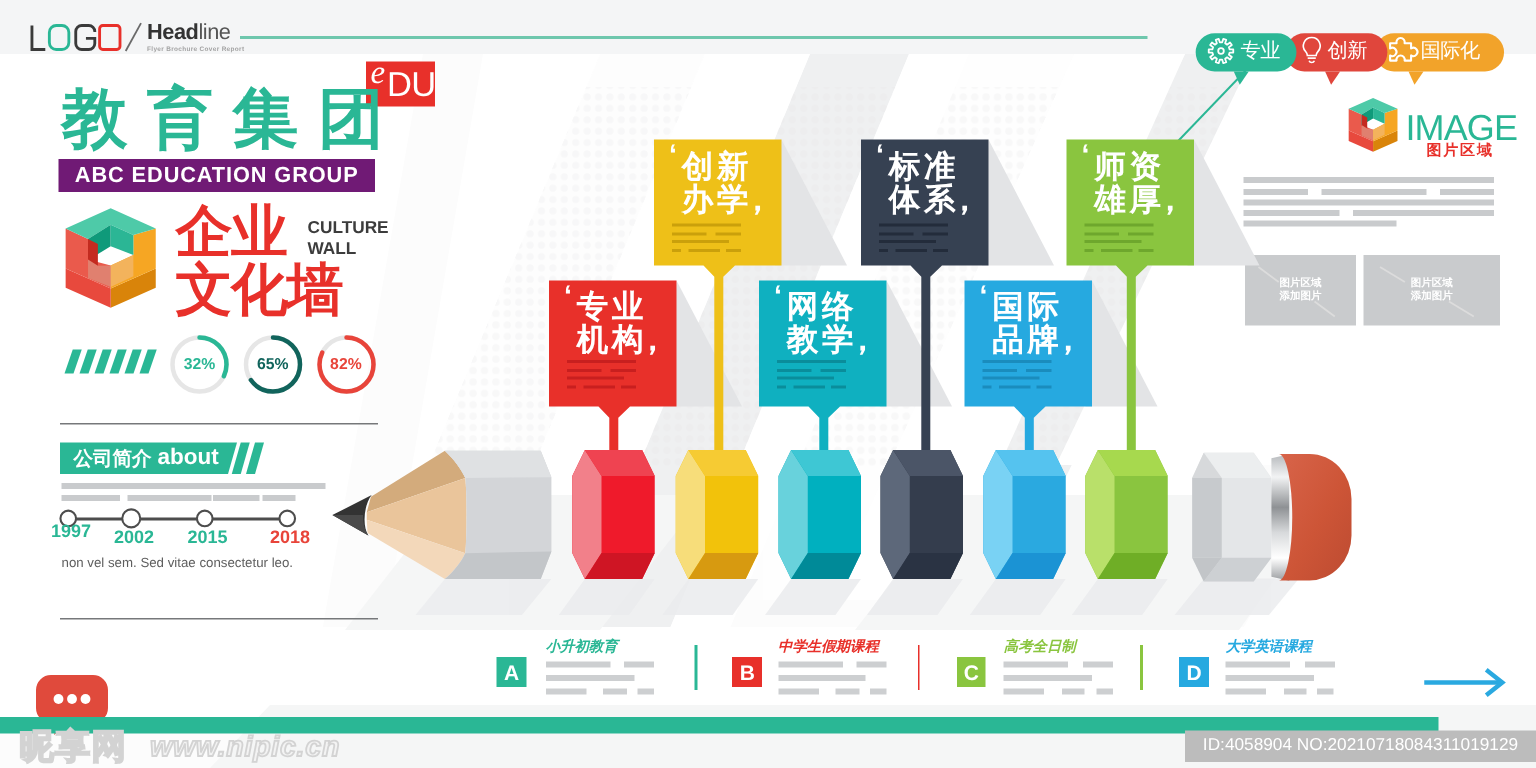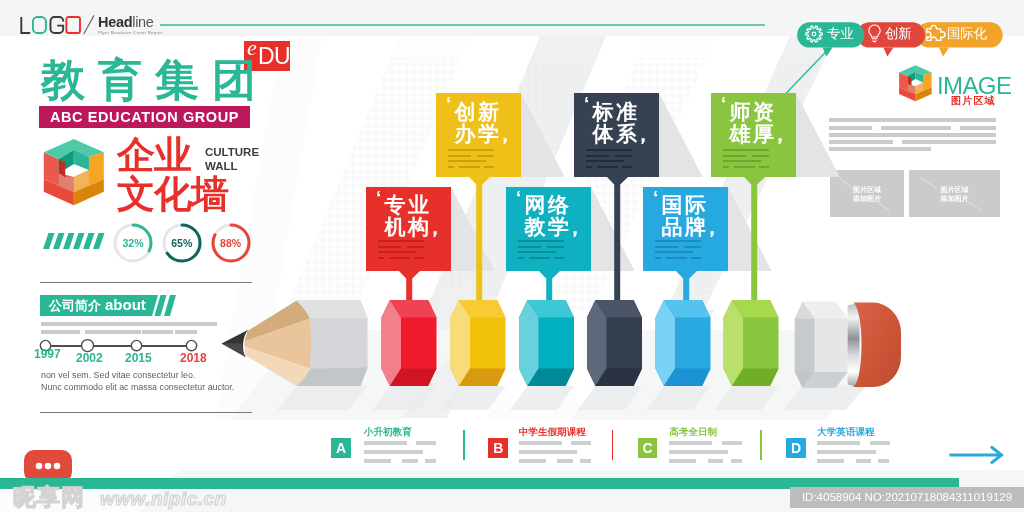--- a/index.html
+++ b/index.html
@@ -13,21 +13,21 @@
   .hl-sub{font-size:4.3px;line-height:6px;color:#a3a3a3;letter-spacing:.22px;font-weight:700;}
 
   
   #edu-badge{left:244px;top:41px;width:46px;height:30px;background:#e8302a;}
   #edu-badge .e{position:absolute;left:3px;top:-6px;font-size:22px;line-height:26px;font-style:italic;
      color:#fff;font-family:"Liberation Serif",serif;font-weight:400;}
   #edu-badge .du{position:absolute;left:14px;top:2px;font-size:23px;line-height:26px;color:#fff;
      font-weight:400;letter-spacing:-.5px;}
   #title-cn{left:41px;top:57px;font-size:44px;line-height:46px;color:#2ab795;
      font-weight:900;letter-spacing:13px;white-space:nowrap;}
-  #title-en{left:39px;top:106px;width:211px;height:22px;background:#be185d;}
+  #title-en{left:39px;top:106px;width:211px;height:22px;background:#701a75;}
   #title-en span{display:block;text-align:center;font-size:14.5px;line-height:22px;color:#fff;
      font-weight:700;letter-spacing:.6px;}
   #culture-cn{left:117px;top:136px;color:#e8302a;font-weight:900;}
   #culture-cn div{font-size:38px;line-height:39px;letter-spacing:-1px;}
   #culture-en{left:205px;top:146px;color:#3c3c3c;font-weight:700;font-size:11.5px;line-height:13.5px;
       letter-spacing:0px;}
   .stat .lbl{position:absolute;left:0;top:0;width:46px;height:46px;line-height:46px;
      text-align:center;font-size:10.5px;font-weight:700;}
   .hr{position:absolute;height:1px;background:#76787a;}
   #about-tag .cn{position:absolute;left:49px;top:297px;font-size:13px;line-height:17px;color:#fff;font-weight:700;}
@@ -53,21 +53,21 @@
   .flag .txt{position:absolute;left:18.5px;top:5px;color:#fff;font-weight:900;
      font-size:21px;line-height:21px;letter-spacing:2.5px;white-space:nowrap;}
   .flag .quote{position:absolute;left:10px;top:1px;color:#fff;font-size:19px;line-height:19px;font-weight:700;}
   .flag .lines{position:absolute;left:11.6px;top:56px;width:62px;}
   .fwcomma{display:inline-block;width:10px;margin-left:-7px;letter-spacing:0;overflow:visible;}
   .flag .lines i{display:block;height:2px;margin-bottom:3.4px;}
 
   
   .course-letter{position:absolute;width:19.8px;height:20px;color:#fff;font-size:14px;
       font-weight:700;text-align:center;line-height:20px;}
-  .course-title{position:absolute;font-size:9.6px;line-height:11px;font-weight:700;white-space:nowrap;}
+  .course-title{position:absolute;font-size:9.6px;line-height:11px;font-weight:700;white-space:nowrap;font-style:italic;}
   .cl{position:absolute;background:#cdcfd1;height:4.2px;}
   .course-div{position:absolute;width:1.6px;height:30.5px;}
 
   
   #footbar{left:0;top:478px;width:959px;height:11px;background:#2ab795;}
   #wm{left:13px;top:485px;font-size:23px;line-height:24px;font-weight:700;color:#f3f3f3;
       -webkit-text-stroke:1.3px #d3d3d3;letter-spacing:1px;}
   #wmurl{left:100px;top:488px;font-size:19px;line-height:21px;font-weight:700;font-style:italic;
       color:#f3f3f3;-webkit-text-stroke:1.2px #d3d3d3;letter-spacing:.5px;}
   #idbox{left:790px;top:487px;width:234px;height:21px;background:#bcbcbc;}
@@ -188,21 +188,21 @@
   <circle cx="23" cy="23" r="18.0" fill="none" stroke="#11645c" stroke-width="3.0" stroke-linecap="round" stroke-dasharray="73.5 39.6" transform="rotate(-90 23 23)"></circle>
 </svg>
 <div class="abs stat" style="left:158.8px;top:220px;width:46px;height:46px">
       <span class="lbl" style="color:#11645c">65%</span>
     </div>
 <svg class="abs stat" style="left:207.6px;top:220px" width="46" height="46" viewBox="0 0 46 46">
   <circle cx="23" cy="23" r="18.0" fill="none" stroke="#e6e6e6" stroke-width="3.0"></circle>
   <circle cx="23" cy="23" r="18.0" fill="none" stroke="#e8443a" stroke-width="3.0" stroke-linecap="round" stroke-dasharray="92.7 20.4" transform="rotate(-90 23 23)"></circle>
 </svg>
 <div class="abs stat" style="left:207.6px;top:220px;width:46px;height:46px">
-      <span class="lbl" style="color:#e8443a">88%</span>
+      <span class="lbl" style="color:#e8443a">82%</span>
     </div>
 <div class="abs hr" style="left:40px;top:282px;width:212px"></div>
 <div class="abs hr" style="left:40px;top:412px;width:212px"></div>
 <svg class="abs" style="left:40px;top:295px" width="140" height="21" viewBox="0 0 140 21">
       <g fill="#2ab795">
 <polygon points="0,0 118,0 112,21 0,21"></polygon>
 <polygon points="120.5,0 126.5,0 120.5,21 114.5,21"></polygon>
 <polygon points="130,0 136,0 130,21 124,21"></polygon>
 </g>
     </svg>
@@ -227,21 +227,20 @@
 <svg class="abs" style="left:128.5px;top:338px" width="15" height="15" viewBox="0 0 15 15">
       <circle cx="7.5" cy="7.6" r="5.2" fill="#fff" stroke="#4d4d4d" stroke-width="1.4"></circle>
     </svg>
 <div class="tl-year" style="left:125px;top:352px;color:#2ab795">2015</div>
 <svg class="abs" style="left:183.5px;top:338px" width="15" height="15" viewBox="0 0 15 15">
       <circle cx="7.5" cy="7.6" r="5.2" fill="#fff" stroke="#4d4d4d" stroke-width="1.4"></circle>
     </svg>
 <div class="tl-year" style="left:180px;top:352px;color:#e8443a">2018</div>
 <div class="abs" id="about-body">
 <div>non vel sem. Sed vitae consectetur leo.</div>
-<div>Nunc commodo elit ac massa consectetur auctor.</div>
 </div>
 <svg class="abs" style="left:24px;top:450px" width="48" height="40" viewBox="0 0 48 40">
  <path d="M10,0 H38 A10,10 0 0 1 48,10 V22 A10,10 0 0 1 38,32 H22 L12,40 L14,32 H10 A10,10 0 0 1 0,22 V10 A10,10 0 0 1 10,0 Z" fill="#e04a3c"></path>
  <circle cx="15" cy="16" r="3.3" fill="#fff"></circle>
       <circle cx="24" cy="16" r="3.3" fill="#fff"></circle>
       <circle cx="33" cy="16" r="3.3" fill="#fff"></circle>
 </svg>
 <svg class="abs" style="left:790px;top:20px" width="224" height="40" viewBox="0 0 224 40">
 <g>
         <path d="M139.4,2.2 H200 A12.7,12.7 0 0 1 200,27.6 H139.4 A12.7,12.7 0 0 1 139.4,2.2 Z" fill="#f2a32a"></path>

